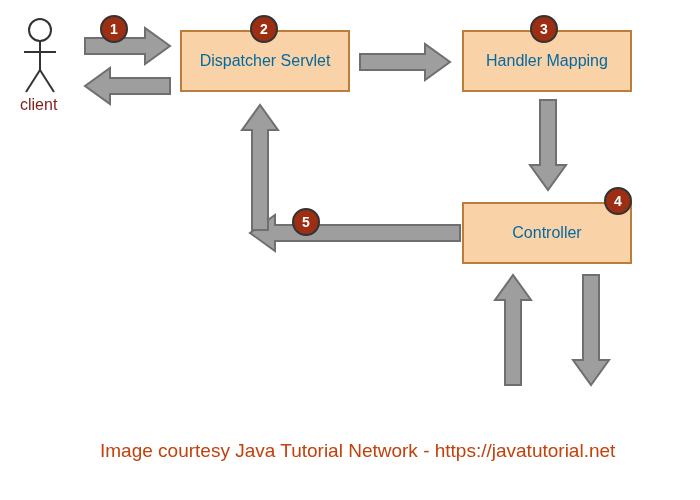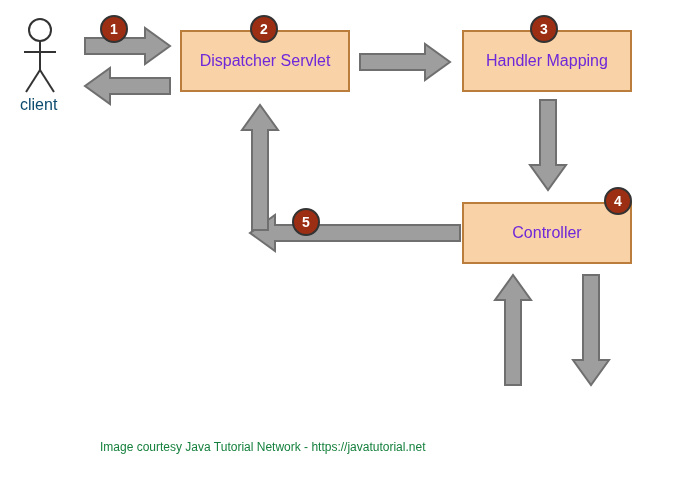--- a/index.html
+++ b/index.html
@@ -17,47 +17,47 @@
     height: 500px;
   }
   .box {
     position: absolute;
     background: #fad2a8;
     border: 2px solid #bb7d3b;
     display: flex;
     align-items: center;
     justify-content: center;
     font-size: 16px;
-    color: #6d28d9;
+    color: #0369a1;
     box-sizing: border-box;
   }
   .badge {
     position: absolute;
     width: 28px;
     height: 28px;
     border-radius: 50%;
     background: #9b2e13;
     border: 2px solid #333;
     color: #fff;
     font-weight: bold;
     font-size: 14px;
     display: flex;
     align-items: center;
     justify-content: center;
     box-sizing: border-box;
   }
   .client-label {
     position: absolute;
     font-size: 16px;
-    color: #0c4a6e;
+    color: #7f1d1d;
   }
   .credit {
     position: absolute;
-    font-size: 12px;
-    color: #15803d;
+    font-size: 19px;
+    color: #c2410c;
   }
   svg { position: absolute; left: 0; top: 0; }
 </style>
 </head>
 <body>
 
 <div class="stage">
 
   <svg width="700" height="500">
     <defs></defs>

